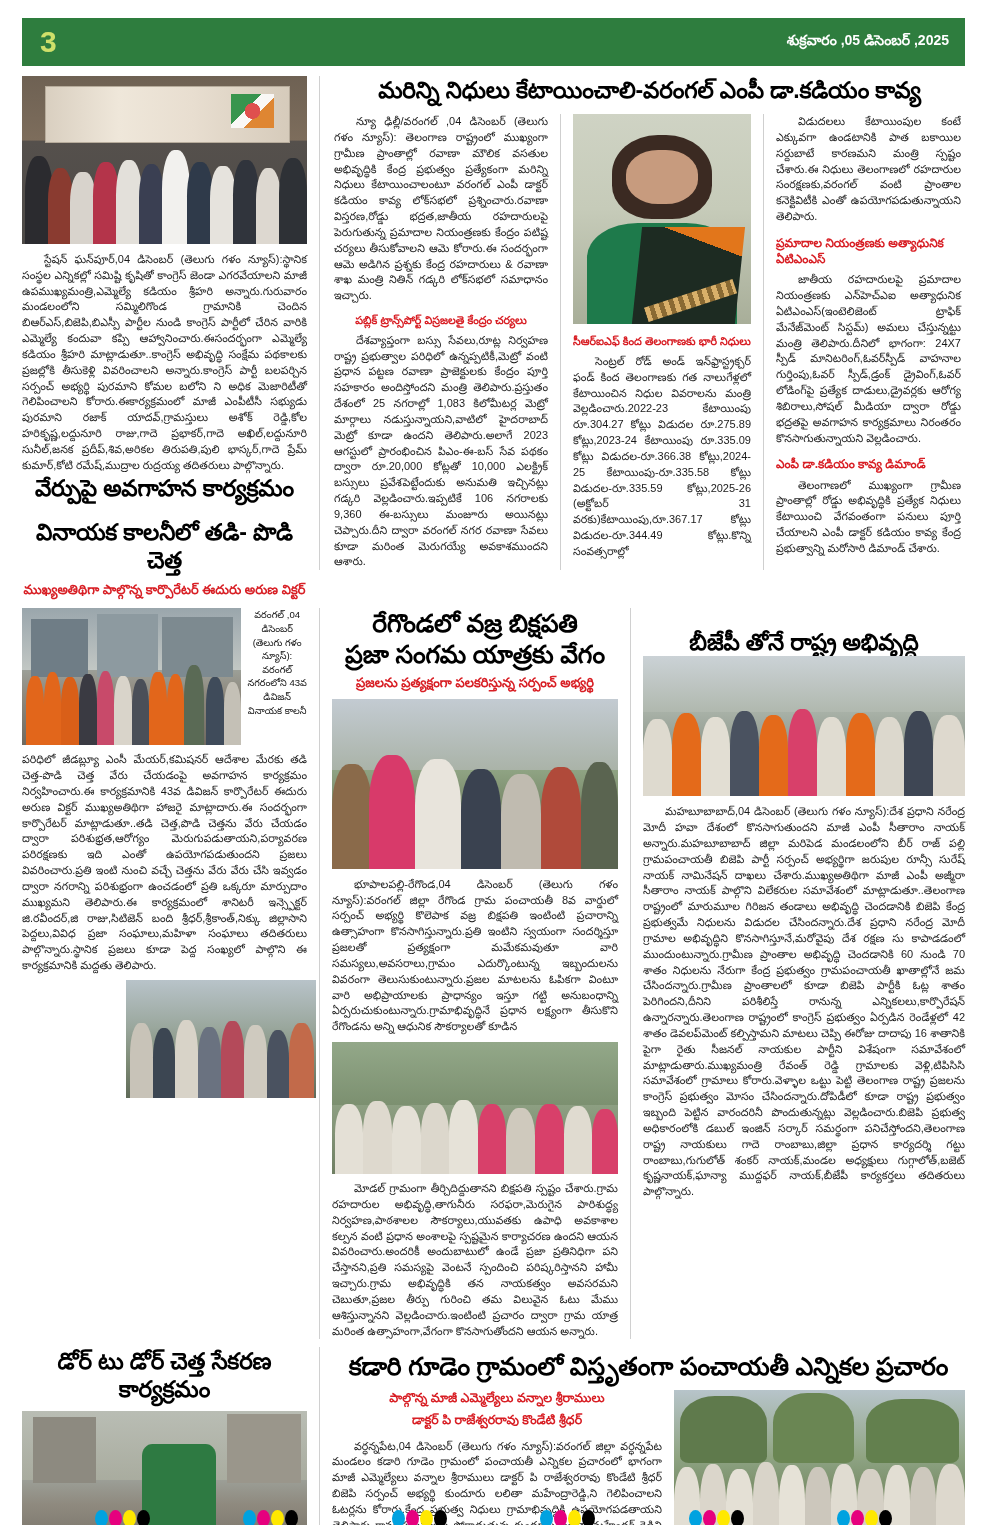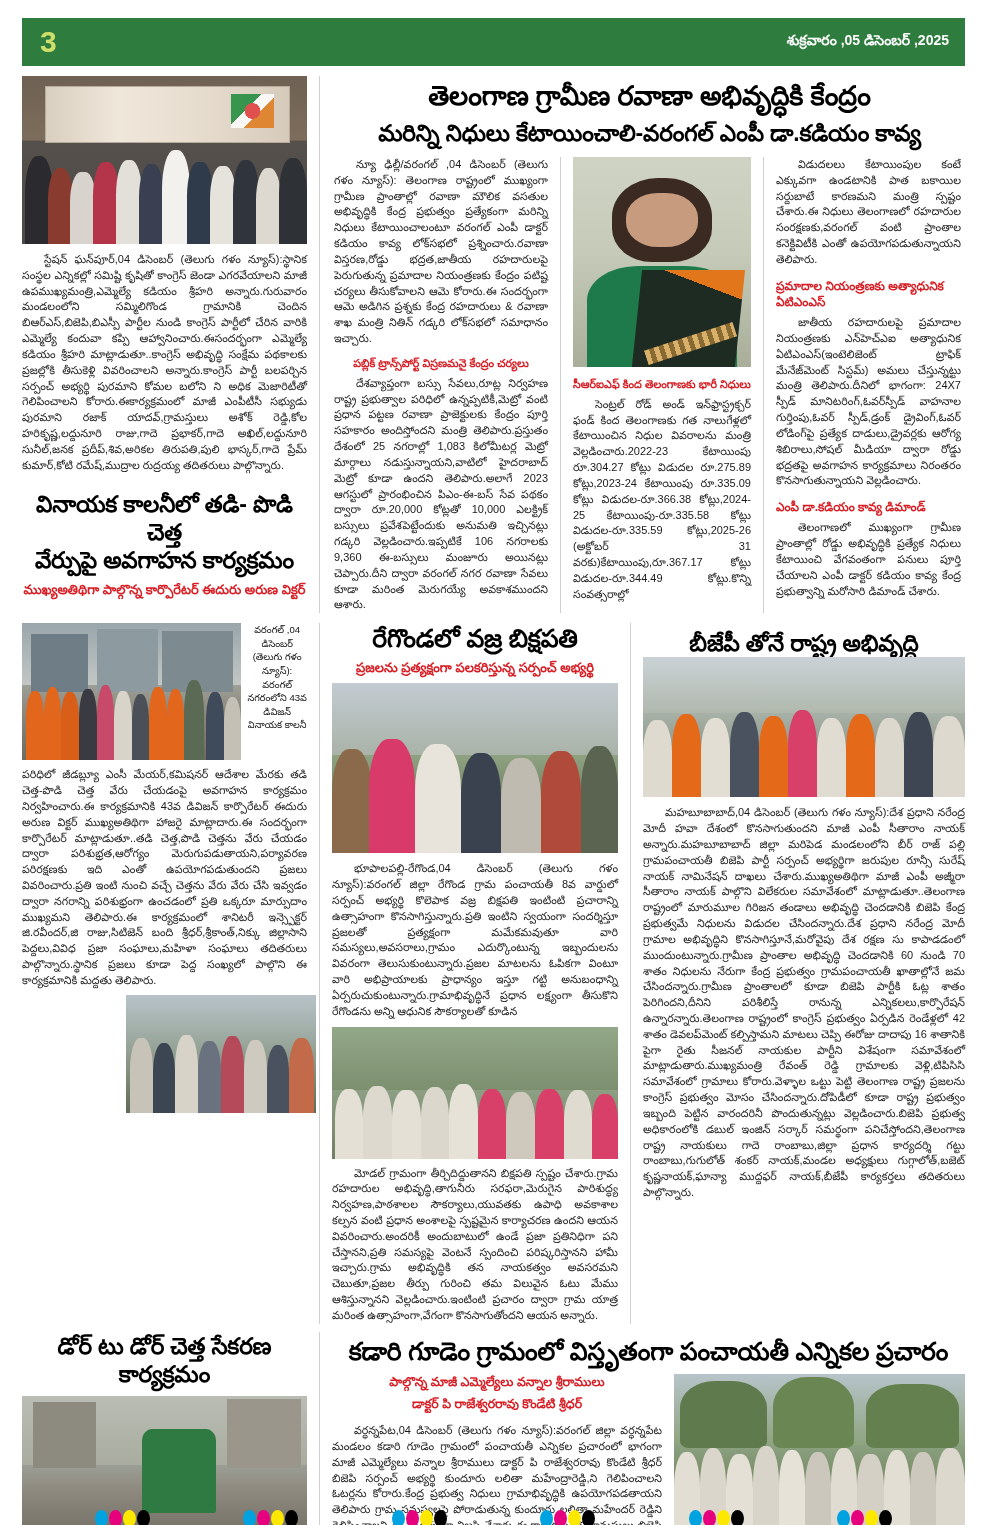--- a/index.html
+++ b/index.html
@@ -110,34 +110,33 @@
           <span style="left:58%;width:9%;height:84%;background:#2f3a4a;"></span>
           <span style="left:66%;width:9%;height:80%;background:#e6e3dd;"></span>
           <span style="left:74%;width:9%;height:86%;background:#30343c;"></span>
           <span style="left:82%;width:9%;height:78%;background:#ddd8d0;"></span>
           <span style="left:90%;width:10%;height:88%;background:#2e3136;"></span>
         </div>
       </div>
 
       <div class="body-txt ind" style="margin-top:8px;">స్టేషన్ ఘన్‌పూర్,04  డిసెంబర్ (తెలుగు గళం న్యూస్):స్థానిక సంస్థల ఎన్నికల్లో సమిష్టి కృషితో కాంగ్రెస్ జెండా ఎగరవేయాలని మాజీ ఉపముఖ్యమంత్రి,ఎమ్మెల్యే కడియం శ్రీహరి అన్నారు.గురువారం మండలంలోని సమ్మిలిగొండ గ్రామానికి చెందిన బిఆర్‌ఎస్,బిజెపి,బిఎస్పీ పార్టీల నుండి కాంగ్రెస్ పార్టీలో చేరిన వారికి ఎమ్మెల్యే కందువా కప్పి ఆహ్వానించారు.ఈసందర్భంగా ఎమ్మెల్యే కడియం శ్రీహరి మాట్లాడుతూ..కాంగ్రెస్ అభివృద్ధి సంక్షేమ పథకాలకు ప్రజల్లోకి తీసుకెళ్లి వివరించాలని అన్నారు.కాంగ్రెస్ పార్టీ బలపర్చిన సర్పంచ్ అభ్యర్థి పురమాని కోమల బలోని ని అధిక మెజారిటీతో గెలిపించాలని కోరారు.ఈకార్యక్రమంలో మాజీ ఎంపీటీసీ సభ్యుడు పురమాని రజాక్ యాదవ్,గ్రామస్తులు అశోక్ రెడ్డి,కోల హరికృష్ణ,లద్దునూరి రాజు,గాదె ప్రభాకర్,గాదె అఖిల్,లద్దునూరి సునీల్,జనక ప్రదీప్,శివ,అరికల తిరుపతి,పులి భాస్కర్,గాదె ప్రేమ్ కుమార్,కోటి రమేష్,ముద్రాల రుద్రయ్య తదితరులు పాల్గొన్నారు.</div>
 
+      <div class="hl hl-lg">వేర్పుపై అవగాహన కార్యక్రమం</div>
       <div class="hl hl-lg" style="margin-top:16px;">వినాయక కాలనీలో తడి- పొడి చెత్త</div>
-      <div class="hl hl-lg">వేర్పుపై అవగాహన కార్యక్రమం</div>
       <div class="sub-red" style="margin-top:7px;">ముఖ్యఅతిథిగా పాల్గొన్న కార్పొరేటర్ ఈదురు అరుణ విక్టర్</div>
     </div>
 
     <div class="top-right" style="border-left:1px solid #d0d0d0;">
-      <div class="hl hl-xl" style="margin:4px 0 6px;">తెలంగాణ గ్రామీణ రవాణా అభివృద్ధికి కేంద్రం</div>
       <div class="hl hl-lg" style="margin-bottom:10px;">మరిన్ని నిధులు కేటాయించాలి-వరంగల్ ఎంపీ డా.కడియం కావ్య</div>
 
       <div class="top-right-cols">
 
         <div class="trc" style="width:214px;">
           <div class="body-txt ind">న్యూ ఢిల్లీ/వరంగల్ ,04  డిసెంబర్ (తెలుగు గళం న్యూస్): తెలంగాణ రాష్ట్రంలో ముఖ్యంగా గ్రామీణ ప్రాంతాల్లో రవాణా మౌలిక వసతుల అభివృద్ధికి కేంద్ర ప్రభుత్వం ప్రత్యేకంగా మరిన్ని నిధులు కేటాయించాలంటూ వరంగల్ ఎంపీ డాక్టర్ కడియం కావ్య లోక్‌సభలో ప్రశ్నించారు.రవాణా విస్తరణ,రోడ్డు భద్రత,జాతీయ రహదారులపై పెరుగుతున్న ప్రమాదాల నియంత్రణకు కేంద్రం పటిష్ట చర్యలు తీసుకోవాలని ఆమె కోరారు.ఈ సందర్భంగా ఆమె అడిగిన ప్రశ్నకు కేంద్ర రహదారులు &amp; రవాణా శాఖ మంత్రి నితిన్ గడ్కరి లోక్‌సభలో సమాధానం ఇచ్చారు.</div>
-          <div class="sub-red" style="margin:9px 0 5px; font-size:11px;">పబ్లిక్ ట్రాన్స్‌పోర్ట్ విస్రణమనై కేంద్రం చర్యలు</div>
+          <div class="sub-red" style="margin:9px 0 5px; font-size:11px;">పబ్లిక్ ట్రాన్స్‌పోర్ట్ విస్రజలతై కేంద్రం చర్యలు</div>
           <div class="body-txt ind">దేశవ్యాప్తంగా బస్సు సేవలు,రూట్ల నిర్వహణ రాష్ట్ర ప్రభుత్వాల పరిధిలో ఉన్నప్పటికీ,మెట్రో వంటి ప్రధాన పట్టణ రవాణా ప్రాజెక్టులకు కేంద్రం పూర్తి సహకారం అందిస్తోందని మంత్రి తెలిపారు.ప్రస్తుతం దేశంలో 25 నగరాల్లో 1,083 కిలోమీటర్ల మెట్రో మార్గాలు నడుస్తున్నాయని,వాటిలో హైదరాబాద్ మెట్రో కూడా ఉందని తెలిపారు.అలాగే 2023 ఆగస్టులో ప్రారంభించిన పిఎం-ఈ-బస్ సేవ పథకం ద్వారా రూ.20,000 కోట్లతో 10,000 ఎలక్ట్రిక్ బస్సులు ప్రవేశపెట్టేందుకు అనుమతి ఇచ్చినట్లు గడ్కరి వెల్లడించారు.ఇప్పటికే 106 నగరాలకు 9,360 ఈ-బస్సులు మంజూరు అయినట్లు చెప్పారు.దీని ద్వారా వరంగల్ నగర రవాణా సేవలు కూడా మరింత మెరుగయ్యే అవకాశముందని ఆశారు.</div>
         </div>
 
         <div class="rule-v"></div>
 
         <div class="trc" style="width:178px;">
           <div class="photo ph-portrait" style="height:210px;">
             <div style="position:absolute;left:22%;right:22%;top:10%;height:40%;background:#3b2a22;border-radius:46% 46% 40% 40%;"></div>
             <div style="position:absolute;left:30%;right:30%;top:17%;height:26%;background:#c79b7e;border-radius:45%;"></div>
             <div style="position:absolute;left:8%;right:8%;bottom:0;height:48%;background:#1e7a4b;border-radius:34% 34% 0 0;"></div>
@@ -203,20 +202,21 @@
           <span style="left:50%;width:12%;height:90%;background:#b44a5a;"></span>
           <span style="left:62%;width:12%;height:86%;background:#cfcabf;"></span>
           <span style="left:74%;width:12%;height:80%;background:#4a5260;"></span>
           <span style="left:86%;width:13%;height:88%;background:#c26a4a;"></span>
         </div>
       </div>
     </div>
 
     <div style="width:312px; padding:0 12px; border-left:1px solid #d0d0d0; border-right:1px solid #d0d0d0;">
       <div class="hl hl-md">రేగొండలో వజ్ర బిక్షపతి</div>
+      <div class="hl hl-md">ప్రజా సంగమ యాత్రకు వేగం</div>
       <div class="sub-red" style="margin:5px 0 7px;">ప్రజలను ప్రత్యక్షంగా పలకరిస్తున్న సర్పంచ్ అభ్యర్థి</div>
 
       <div class="photo ph-road" style="height:170px;">
         <div style="position:absolute;left:0;right:0;top:0;height:42%;background:linear-gradient(180deg,#c3cbd2,#aab3a8);"></div>
         <div class="crowd" style="height:70%;">
           <span style="left:0%;width:14%;height:88%;background:#8a6a4a;"></span>
           <span style="left:13%;width:16%;height:96%;background:#d83a6a;"></span>
           <span style="left:29%;width:16%;height:92%;background:#e8e4dc;"></span>
           <span style="left:45%;width:14%;height:84%;background:#3a4250;"></span>
           <span style="left:59%;width:14%;height:80%;background:#c0bbb0;"></span>
@@ -240,21 +240,21 @@
           <span style="left:71%;width:10%;height:88%;background:#d8406a;"></span>
           <span style="left:81%;width:10%;height:86%;background:#e0dbd0;"></span>
           <span style="left:91%;width:9%;height:82%;background:#d8406a;"></span>
         </div>
       </div>
 
       <div class="body-txt ind" style="margin-top:7px;">మోడల్ గ్రామంగా తీర్చిదిద్దుతానని బిక్షపతి స్పష్టం చేశారు.గ్రామ రహదారుల అభివృద్ధి,తాగునీరు సరఫరా,మెరుగైన పారిశుద్ధ్య నిర్వహణ,పాఠశాలల సౌకర్యాలు,యువతకు ఉపాధి అవకాశాల కల్పన వంటి ప్రధాన అంశాలపై స్పష్టమైన కార్యాచరణ ఉందని ఆయన వివరించారు.అందరికీ అందుబాటులో ఉండే ప్రజా ప్రతినిధిగా పని చేస్తానని,ప్రతి సమస్యపై వెంటనే స్పందించి పరిష్కరిస్తానని హామీ ఇచ్చారు.గ్రామ అభివృద్ధికి తన నాయకత్వం అవసరమని చెబుతూ,ప్రజల తీర్పు గురించి తమ విలువైన ఓటు మేము ఆశిస్తున్నానని వెల్లడించారు.ఇంటింటి ప్రచారం ద్వారా గ్రామ యాత్ర మరింత ఉత్సాహంగా,వేగంగా కొనసాగుతోందని ఆయన అన్నారు.</div>
     </div>
 
     <div style="flex:1; padding-left:12px;">
-      <div class="hl hl-lg" style="margin-top:6px;">బీజేపీ తోనే రాష్ట్ర అభివృద్ధి</div>
+      <div class="hl hl-lg" style="margin-top:20px;">బీజేపీ తోనే రాష్ట్ర అభివృద్ధి</div>
 
       <div class="photo ph-bjp" style="height:140px;">
         <div style="position:absolute;left:0;right:0;top:0;height:40%;background:linear-gradient(180deg,#cbd2d6,#b0b8ae);"></div>
         <div class="crowd" style="height:66%;">
           <span style="left:0%;width:9%;height:84%;background:#dedacf;"></span>
           <span style="left:9%;width:9%;height:90%;background:#e46a1a;"></span>
           <span style="left:18%;width:9%;height:86%;background:#e2ded3;"></span>
           <span style="left:27%;width:9%;height:92%;background:#4a5260;"></span>
           <span style="left:36%;width:9%;height:88%;background:#e46a1a;"></span>
           <span style="left:45%;width:9%;height:94%;background:#d8406a;"></span>

